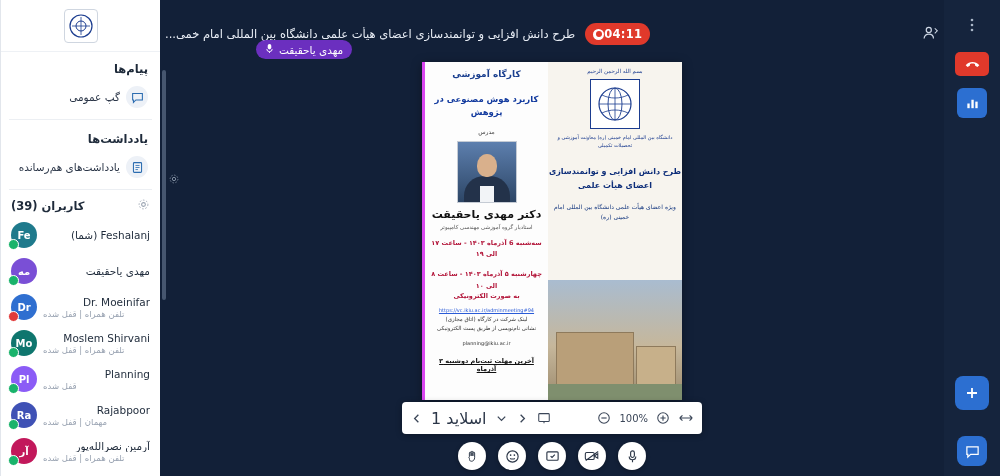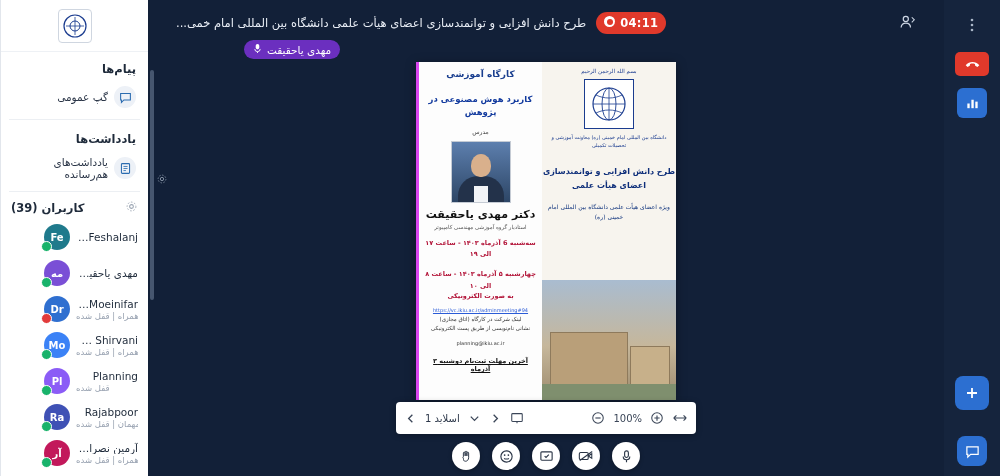--- a/index.html
+++ b/index.html
@@ -12,21 +12,21 @@
   .app {
     position: relative;
     width: 1000px; height: 476px;
     background: #12213a;
     display: flex;
     flex-direction: row-reverse;
   }
 
   
   .sidebar {
-    width: 148px;
+    width: 160px;
     height: 476px;
     background: #ffffff;
     border-left: 1px solid #e2e6ec;
     display: flex;
     flex-direction: column;
     overflow: hidden;
     flex: none;
   }
   .sidebar-logo {
     height: 52px;
@@ -82,21 +82,20 @@
     padding: 4px 10px 2px 10px;
   }
   .users-head .ttl { font-size: 11.5px; font-weight: bold; color: #1e2a3a; }
   .gear { color:#9aa4b2; }
 
   .user-list { flex: 1; overflow: hidden; padding: 0 8px; }
   .user-item {
     display: flex; flex-direction: row-reverse;
     align-items: center; gap: 6px;
     padding: 5px 2px;
-    margin-left: 33px;
   }
   .avatar {
     position: relative;
     width: 26px; height: 26px;
     border-radius: 50%;
     color: #fff;
     font-size: 10px;
     font-weight: bold;
     display: flex; align-items: center; justify-content: center;
     flex: none;
@@ -157,33 +156,34 @@
     position: relative;
     background: #122038;
     overflow: hidden;
   }
 
   
   .topbar {
     height: 46px;
     display: flex; flex-direction: row-reverse;
     align-items: center;
-    padding: 0 28px;
+    padding: 0 5px;
     gap: 10px;
+    margin-top: 11px;
   }
   .meet-title {
     font-size: 11.5px;
     color: #e8edf5;
     white-space: nowrap;
     overflow: hidden;
     text-overflow: ellipsis;
     max-width: 420px;
   }
   .timer {
-    display: flex; flex-direction: row-reverse; gap: 5px;
+    display: flex; flex-direction: row-reverse; align-items: center; 
     background: #e0392b;
     color: #fff;
     border-radius: 14px;
     padding: 4px 8px;
     font-size: 11.5px;
     font-weight: bold;
     letter-spacing: .3px;
   }
   .timer .dot {
     width: 11px; height: 11px; border-radius: 50%;
@@ -311,21 +311,21 @@
     background: #ffffff;
     border-radius: 4px;
     display: flex; flex-direction: row-reverse; align-items: center;
     padding: 0 8px;
     gap: 8px;
     box-shadow: 0 1px 6px rgba(0,0,0,.3);
   }
   .slidenav .it { color: #3b4658; display:flex;align-items:center;justify-content:center; }
   .slidenav .zoomtxt { font-size: 10px; color: #3b4658; }
   .slidenav .spacer { flex: 1; }
-  .slidenav .sl-label { font-size: 10px; color: #2b3648; }
+  .slidenav .sl-label { font-size: 16px; color: #2b3648; }
 
   
   .actionbar {
     position: absolute;
     bottom: 6px; left: 0; right: 0;
     display: flex; flex-direction: row-reverse; justify-content: center; align-items: center;
     gap: 12px;
   }
   .act {
     width: 28px; height: 28px;
@@ -428,21 +428,21 @@
         <div class="avatar" style="background:#2f6fd0">
           <span>Dr</span>
           <span class="badge red"></span>
         </div>
         <div class="u-texts">
           <div class="u-name">Dr. Moeinifar</div>
           <div class="u-sub">تلفن همراه | قفل شده</div>
         </div>
       </div>
       <div class="user-item">
-        <div class="avatar" style="background:#3b82f6">
+        <div class="avatar" style="background:#0f766e">
           <span>Mo</span>
           <span class="badge"></span>
         </div>
         <div class="u-texts">
           <div class="u-name">Moslem Shirvani</div>
           <div class="u-sub">تلفن همراه | قفل شده</div>
         </div>
       </div>
       <div class="user-item">
         <div class="avatar" style="background:#8b5cf6">

